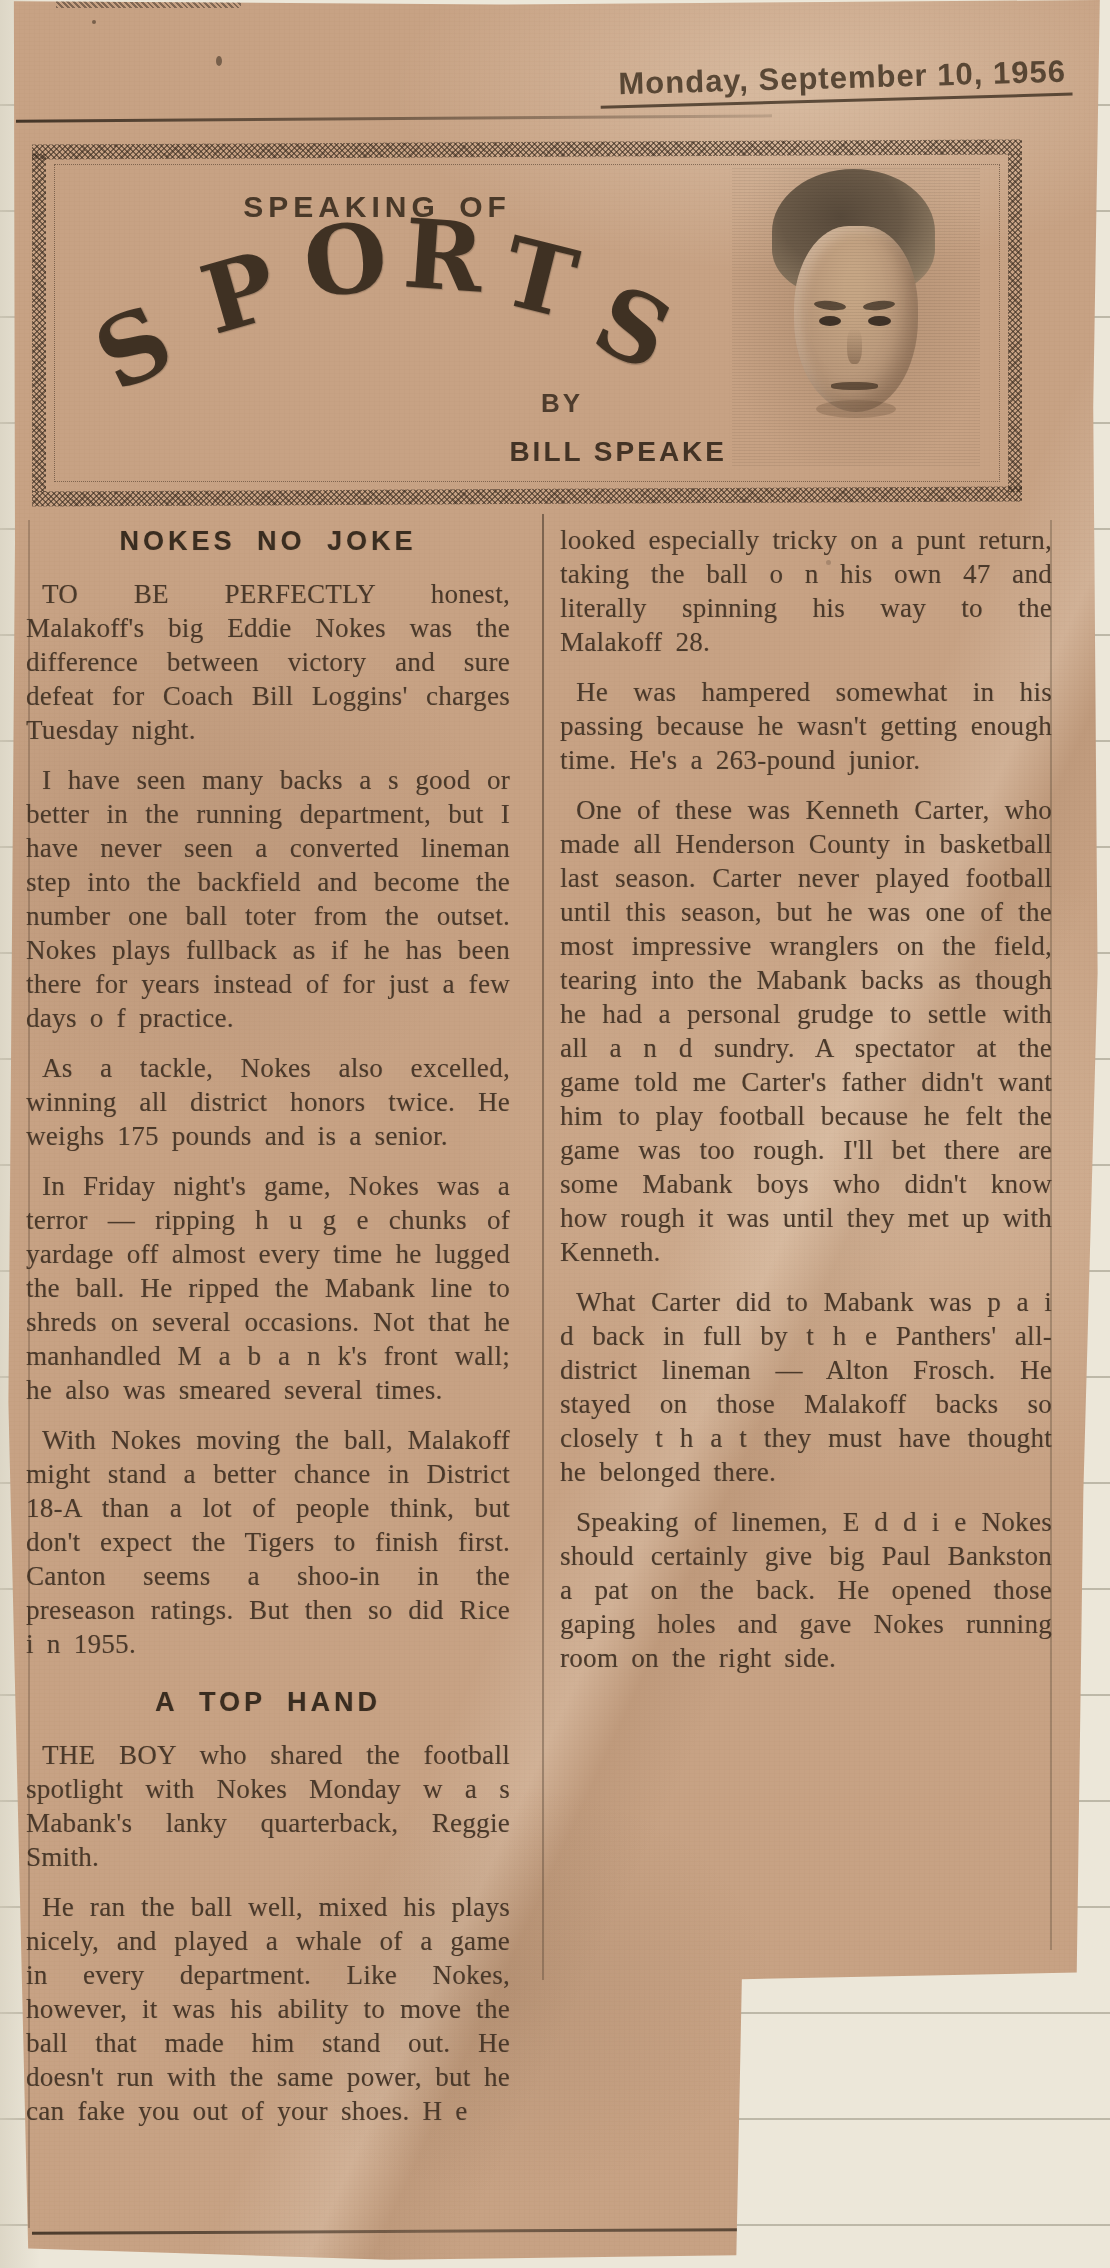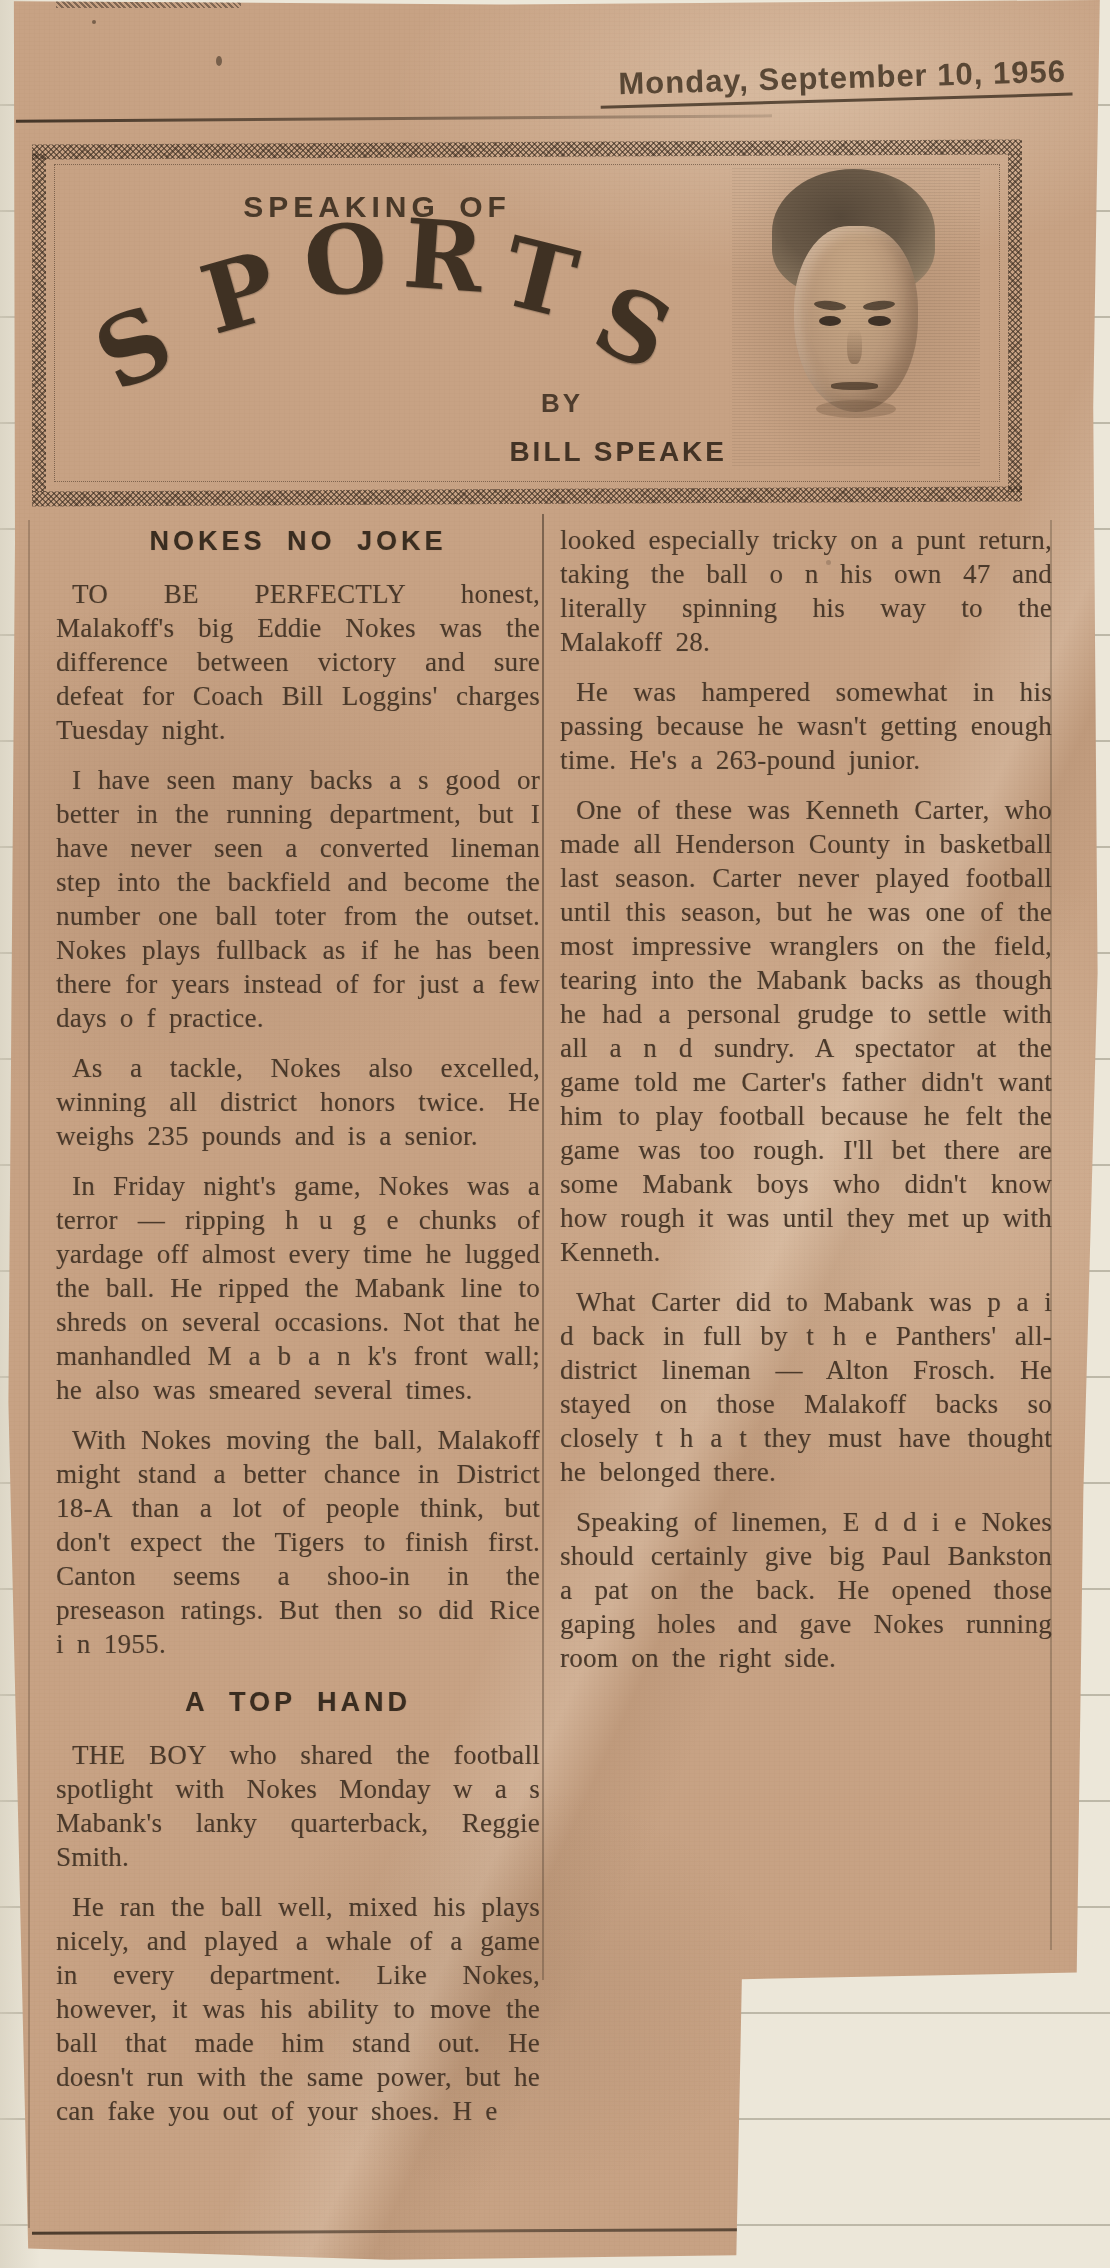--- a/index.html
+++ b/index.html
@@ -88,21 +88,21 @@
   .eye{width:9%;height:3.4%;background:rgba(40,31,23,.85);border-radius:50%;}
   .eye.l{left:35%;top:50%;}
   .eye.r{left:55%;top:50%;}
   .nose{left:46.5%;top:54%;width:6%;height:12%;border-radius:40%;
     background:linear-gradient(to bottom, rgba(0,0,0,0), rgba(90,66,46,.4));}
   .mouth{left:40%;top:72%;width:19%;height:2.6%;background:rgba(64,48,34,.7);border-radius:40%;}
   .chin-shadow{left:34%;top:78%;width:32%;height:6%;border-radius:50%;background:rgba(92,67,46,.25);}
   .halftone{inset:0;background:repeating-linear-gradient(0deg, rgba(40,30,20,.08) 0 1px, rgba(0,0,0,0) 1px 3px);}
   
   .col{position:absolute;color:rgba(68,52,38,.93);}
-  .col-left{left:52px;top:520px;width:484px;}
+  .col-left{left:22px;top:520px;width:484px;}
   .col-right{left:556px;top:515px;width:492px;}
   .col p{margin:8px 0 16px;font-size:27px;line-height:34px;text-align:justify;
     word-spacing:6px;letter-spacing:.3px;
     text-shadow:.4px .4px .7px rgba(74,58,44,.35);}
   .col p.para{text-indent:16px;}
   .col p.cont{text-indent:0;}
   .col h3{font-family:"Liberation Sans", sans-serif;font-weight:bold;
     font-size:27px;letter-spacing:4px;word-spacing:10px;text-align:center;
     color:rgba(50,38,26,.92);margin:26px 0 20px;
     text-shadow:.4px .4px .8px rgba(50,38,26,.3);}
@@ -167,21 +167,21 @@
 
     <div class="divider"></div>
     <div class="edge-rule-left"></div>
     <div class="edge-rule-right"></div>
     <div class="bottom-rule"></div>
 
     <div class="col col-left">
         <h3 class="heading">NOKES NO JOKE</h3>
         <p class="para">TO BE PERFECTLY honest, Malakoff's big Eddie Nokes was the difference between victory and sure defeat for Coach Bill Loggins' charges Tuesday night.</p>
         <p class="para">I have seen many backs a s good or better in the running department, but I have never seen a converted lineman step into the backfield and become the number one ball toter from the outset. Nokes plays fullback as if he has been there for years instead of for just a few days o f practice.</p>
-        <p class="para">As a tackle, Nokes also excelled, winning all district honors twice. He weighs 235 pounds and is a senior.</p>
+        <p class="para">As a tackle, Nokes also excelled, winning all district honors twice. He weighs 175 pounds and is a senior.</p>
         <p class="para">In Friday night's game, Nokes was a terror — ripping h u g e chunks of yardage off almost every time he lugged the ball. He ripped the Mabank line to shreds on several occasions. Not that he manhandled M a b a n k's front wall; he also was smeared several times.</p>
         <p class="para">With Nokes moving the ball, Malakoff might stand a better chance in District 18-A than a lot of people think, but don't expect the Tigers to finish first. Canton seems a shoo-in in the preseason ratings. But then so did Rice i n 1955.</p>
         <h3 class="heading">A TOP HAND</h3>
         <p class="para">THE BOY who shared the football spotlight with Nokes Monday w a s Mabank's lanky quarterback, Reggie Smith.</p>
         <p class="para">He ran the ball well, mixed his plays nicely, and played a whale of a game in every department. Like Nokes, however, it was his ability to move the ball that made him stand out. He doesn't run with the same power, but he can fake you out of your shoes. H e</p>
       </div>
     <div class="col col-right">
         <p class="cont">looked especially tricky on a punt return, taking the ball o n his own 47 and literally spinning his way to the Malakoff 28.</p>
         <p class="para">He was hampered somewhat in his passing because he wasn't getting enough time. He's a 263-pound junior.</p>
         <p class="para">One of these was Kenneth Carter, who made all Henderson County in basketball last season. Carter never played football until this season, but he was one of the most impressive wranglers on the field, tearing into the Mabank backs as though he had a personal grudge to settle with all a n d sundry. A spectator at the game told me Carter's father didn't want him to play football because he felt the game was too rough. I'll bet there are some Mabank boys who didn't know how rough it was until they met up with Kenneth.</p>

